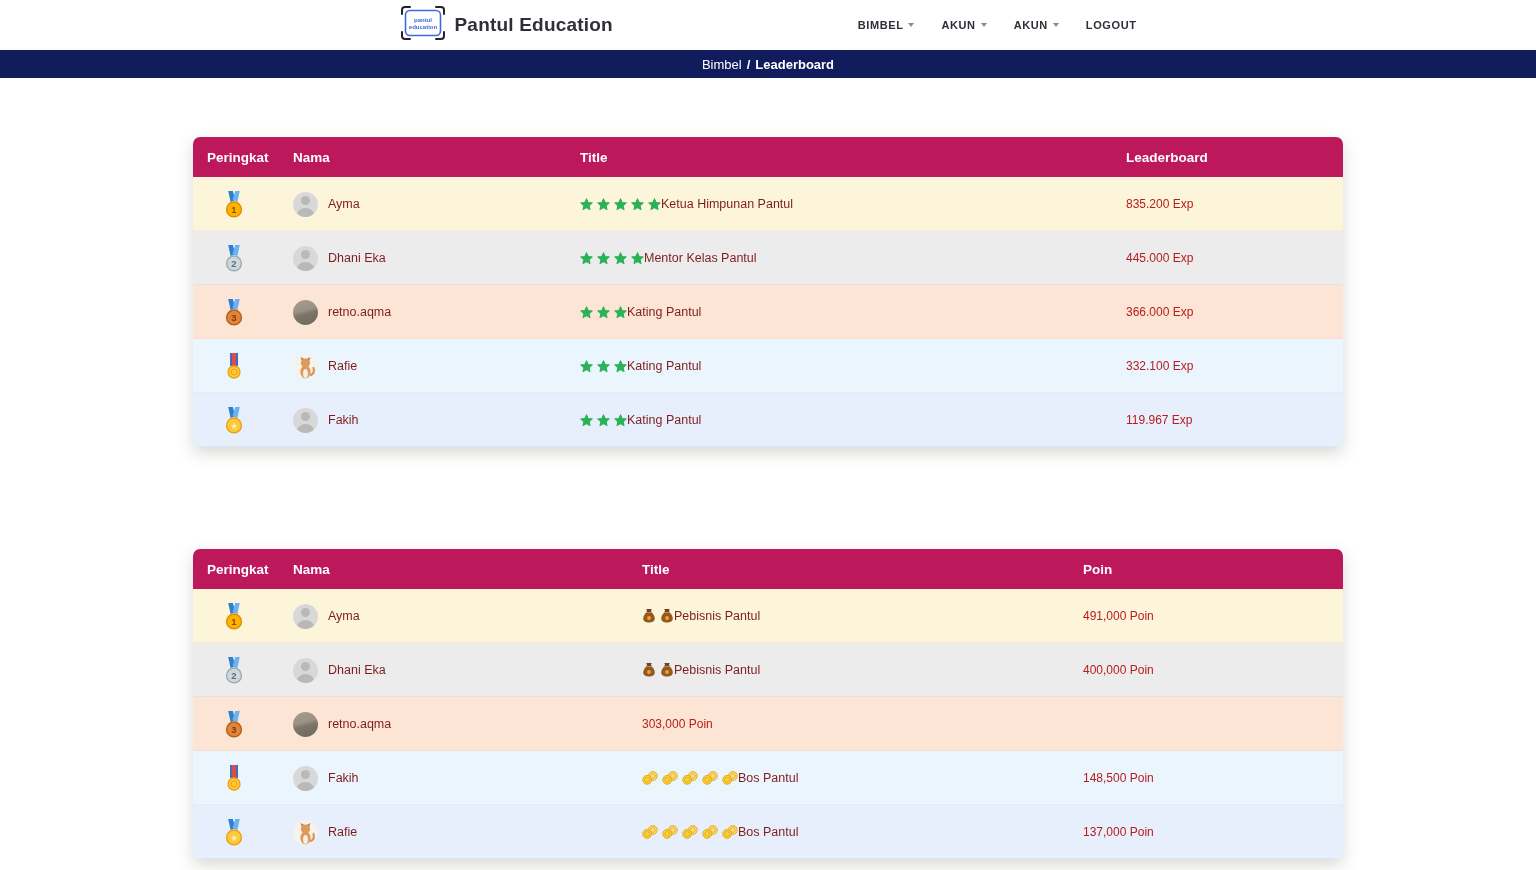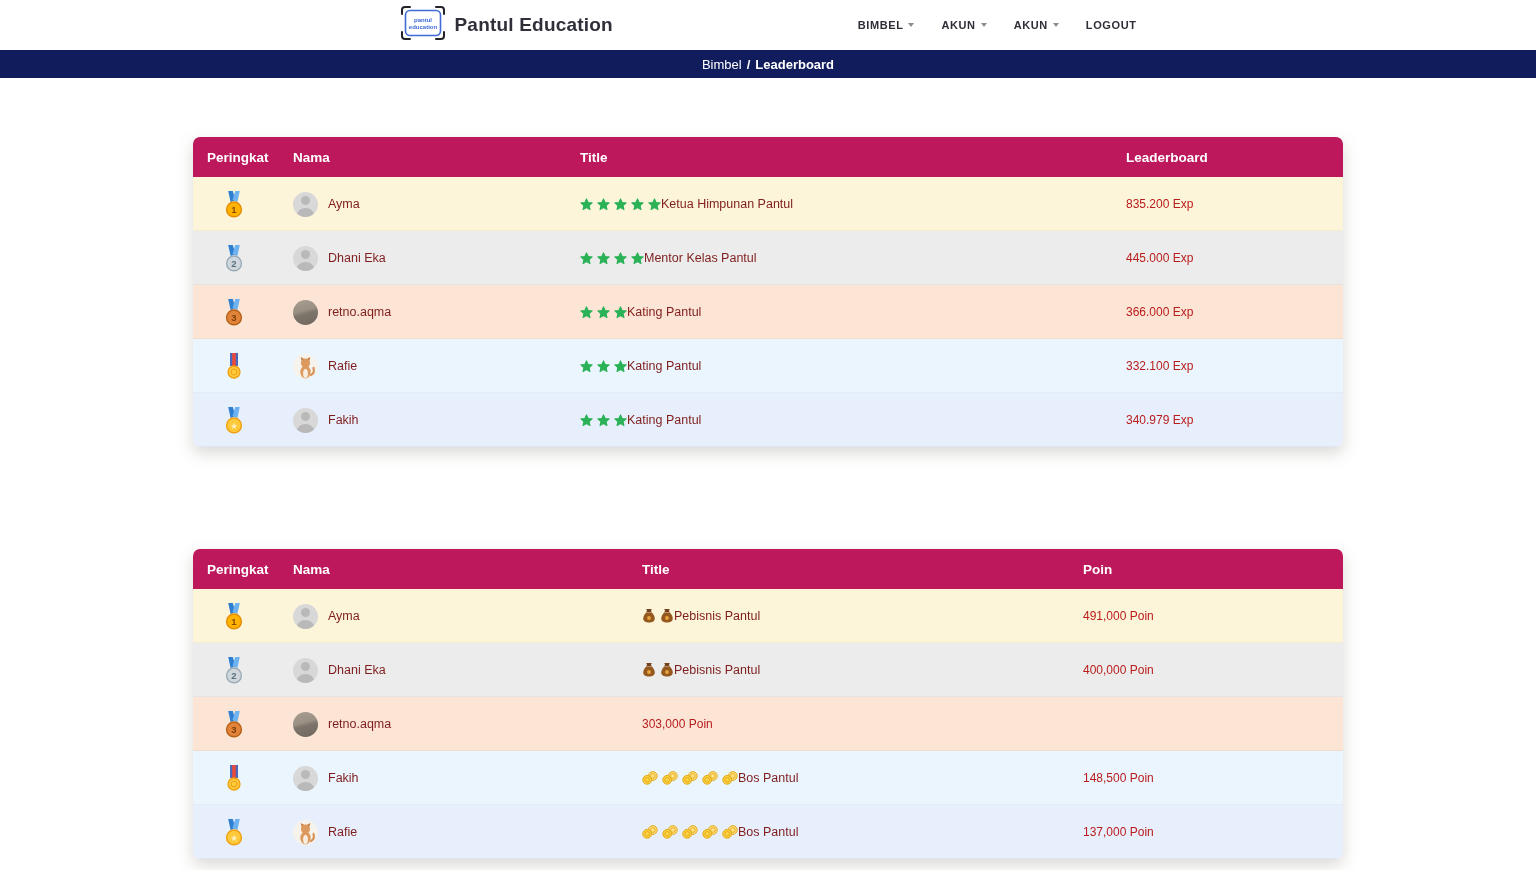--- a/index.html
+++ b/index.html
@@ -312,21 +312,21 @@
                   </svg>
                 </span>
                 <span class="ticon">
                   <svg width="13" height="13" viewBox="0 0 12 12">
     <path d="M6 .8 7.5 4.1 11.2 4.5 8.4 7 9.2 10.7 6 8.8 2.8 10.7 3.6 7 .8 4.5 4.5 4.1Z" fill="#2bb257" stroke="#2bb257" stroke-width="1" stroke-linejoin="round"></path>
                   </svg>
                 </span>
               </span>
               <span class="ttext">Kating Pantul</span>
             </div>
-            <div class="cell cell-value">340.979 Exp</div>
+            <div class="cell cell-value">119.967 Exp</div>
           </div>
         </div>
     </section>
 
     <section class="board t1">
       <div class="thead">
         <span class="th">Peringkat</span>
         <span class="th">Nama</span>
         <span class="th">Title</span>
         <span class="th">Poin</span>

